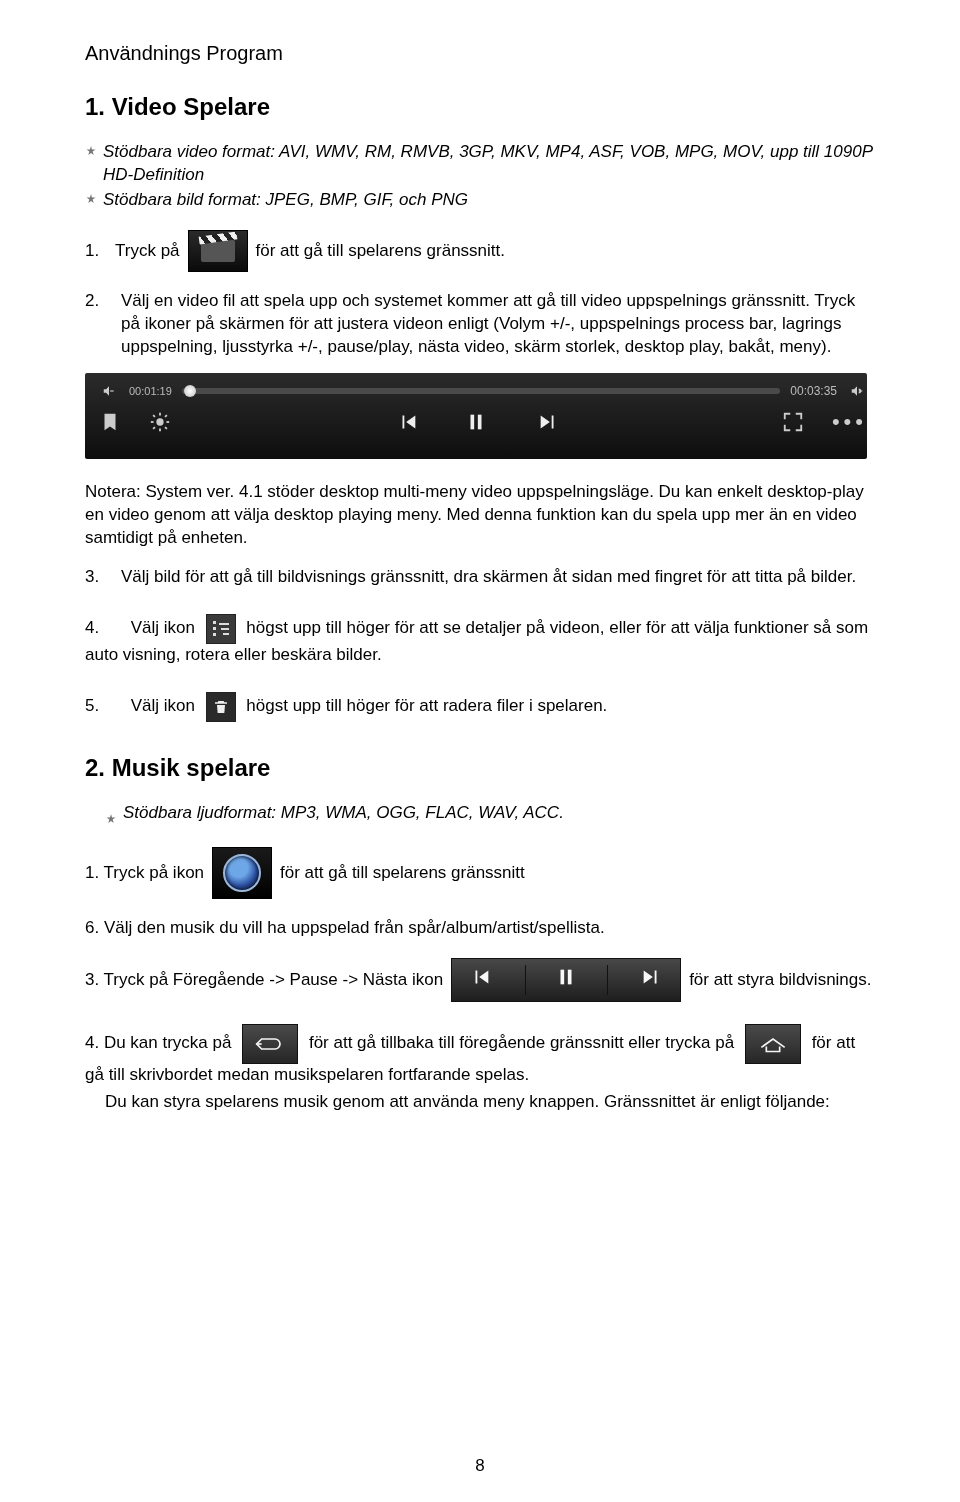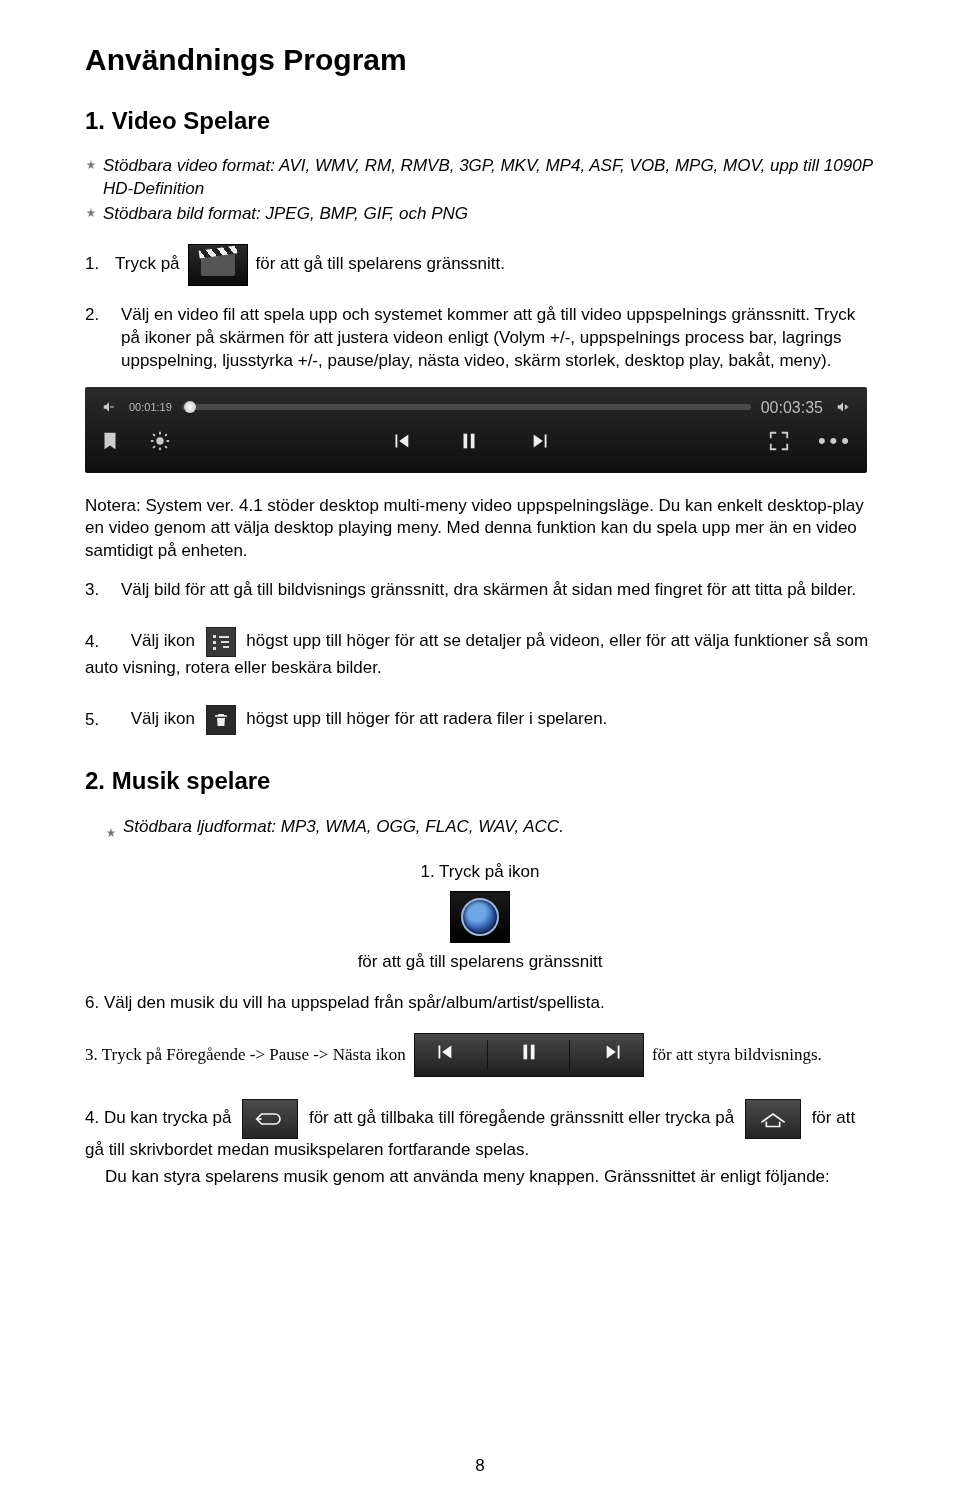--- a/index.html
+++ b/index.html
@@ -9,22 +9,22 @@
     height: 1502px;
     font-family: Arial, Helvetica, sans-serif;
     color: #000;
     background: #fff;
     box-sizing: border-box;
     padding: 40px 85px 0 85px;
     font-size: 17px;
     line-height: 1.35;
   }
   h1.title {
-    font-size: 30px;
-    font-weight: bold;
+    font-size: 20px;
+    font-weight: normal;
     margin: 0 0 24px 0;
   }
   h2.section {
     font-size: 24px;
     font-weight: bold;
     margin: 22px 0 18px 0;
   }
   .star-line {
     display: flex;
     align-items: flex-start;
@@ -74,21 +74,21 @@
     align-items: flex-start;
     gap: 14px;
     margin: 8px 0;
   }
   .player-bar {
     width: 782px;
     height: 86px;
     background: linear-gradient(#2b2b2b,#0e0e0e);
     border-radius: 2px;
     margin: 14px 0 22px 0;
-    padding: 10px 14px 8px 14px;
+    padding: 10px 0 8px 14px;
     box-sizing: border-box;
     color: #ddd;
   }
   .pb-top {
     display: flex; align-items: center; gap: 10px;
     font-size: 11px;
   }
   .vol-icon { width: 20px; height: 14px; }
   .pb-track {
     flex: 1; height: 6px;
@@ -221,21 +221,21 @@
     <span class="vol-icon">
       <svg viewBox="0 0 24 24" width="20" height="14">
           <path fill="#ccc" d="M3 9v6h4l5 5V4L7 9H3z"></path>
           <rect x="14" y="11" width="6" height="2" fill="#ccc"></rect>
         </svg>
     </span>
     <span style="font-size:11px;color:#bbb;">00:01:19</span>
     <div class="pb-track">
         <div class="dot"></div>
       </div>
-    <span style="font-size:16px;color:#bbb;">00:03:35</span>
+    <span style="font-size:12px;color:#bbb;">00:03:35</span>
     <span class="vol-icon">
       <svg viewBox="0 0 24 24" width="20" height="14">
           <path fill="#ccc" d="M3 9v6h4l5 5V4L7 9H3z"></path>
           <path fill="none" stroke="#ccc" stroke-width="2" d="M15 8a5 5 0 010 8"></path>
           <rect x="15" y="11" width="6" height="2" fill="#ccc"></rect>
           <rect x="17" y="9" width="2" height="6" fill="#ccc"></rect>
         </svg>
     </span>
   </div>
   <div class="pb-bottom">
@@ -334,31 +334,31 @@
 
 <div class="star-line" style="margin-left:20px;align-items:flex-end;">
   <span class="star">
     <svg viewBox="0 0 24 24" width="12" height="12">
         <path fill="#777" d="M12 2l2 7h7l-5.7 4.2 2.2 7L12 16l-5.5 4.2 2.2-7L3 9h7z"></path>
       </svg>
   </span>
   <span>Stödbara ljudformat: MP3, WMA, OGG, FLAC, WAV, ACC.</span>
 </div>
 
-<div class="row" style="margin-top:22px;flex-direction:column;">
+<div class="row" style="margin-top:22px;">
   <span>1. Tryck på ikon</span>
   <span class="icon-speaker">
     <span class="speaker-cone"></span>
   </span>
   <span>för att gå till spelarens gränssnitt</span>
 </div>
 
 <div class="para" style="margin-top:14px;">6. Välj den musik du vill ha uppspelad från spår/album/artist/spellista.</div>
 
-<div class="row" style="margin-top:18px;font-family:Liberation Serif, serif;">
+<div class="row" style="margin-top:18px;">
   <span>3. Tryck på Föregående -&gt; Pause -&gt; Nästa ikon</span>
   <span class="transport-wide">
     <span>
       <svg viewBox="0 0 24 24" width="28" height="22">
           <path fill="#f8f8f8" d="M6 5h2v14H6zM20 5v14l-10-7z"></path>
         </svg>
     </span>
     <span class="tw-divider"></span>
     <span>
       <svg viewBox="0 0 24 24" width="22" height="22">

